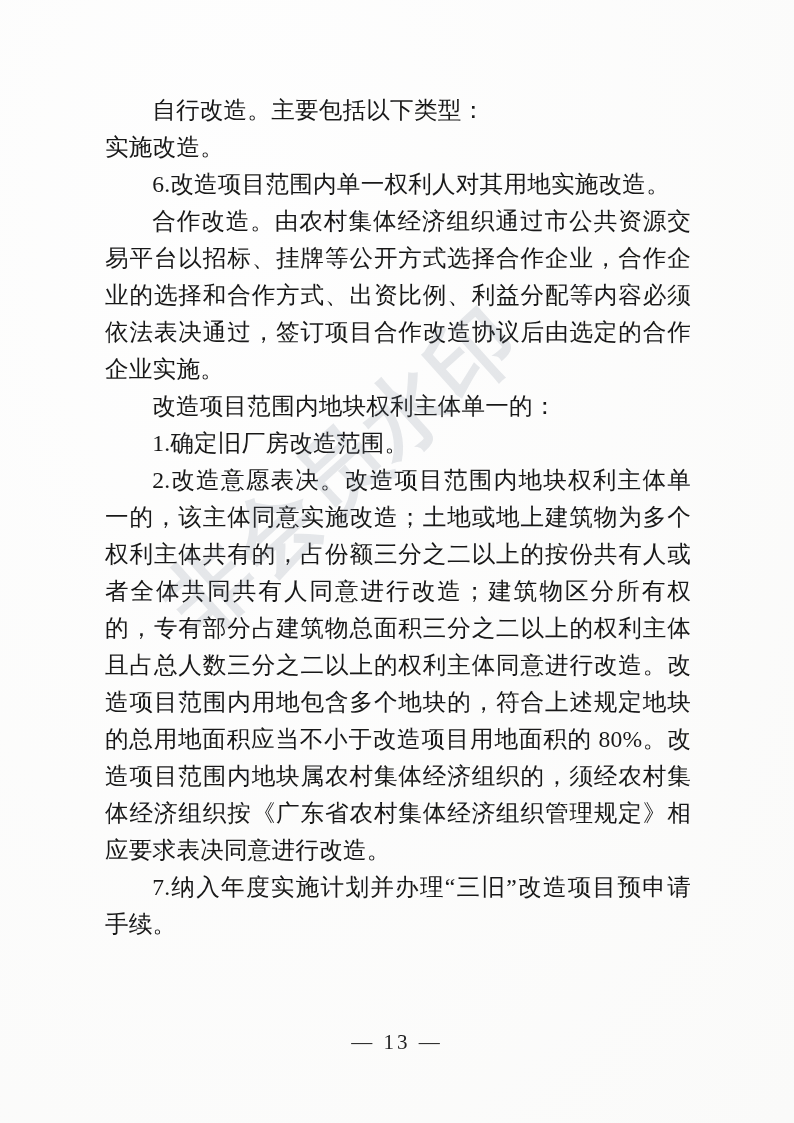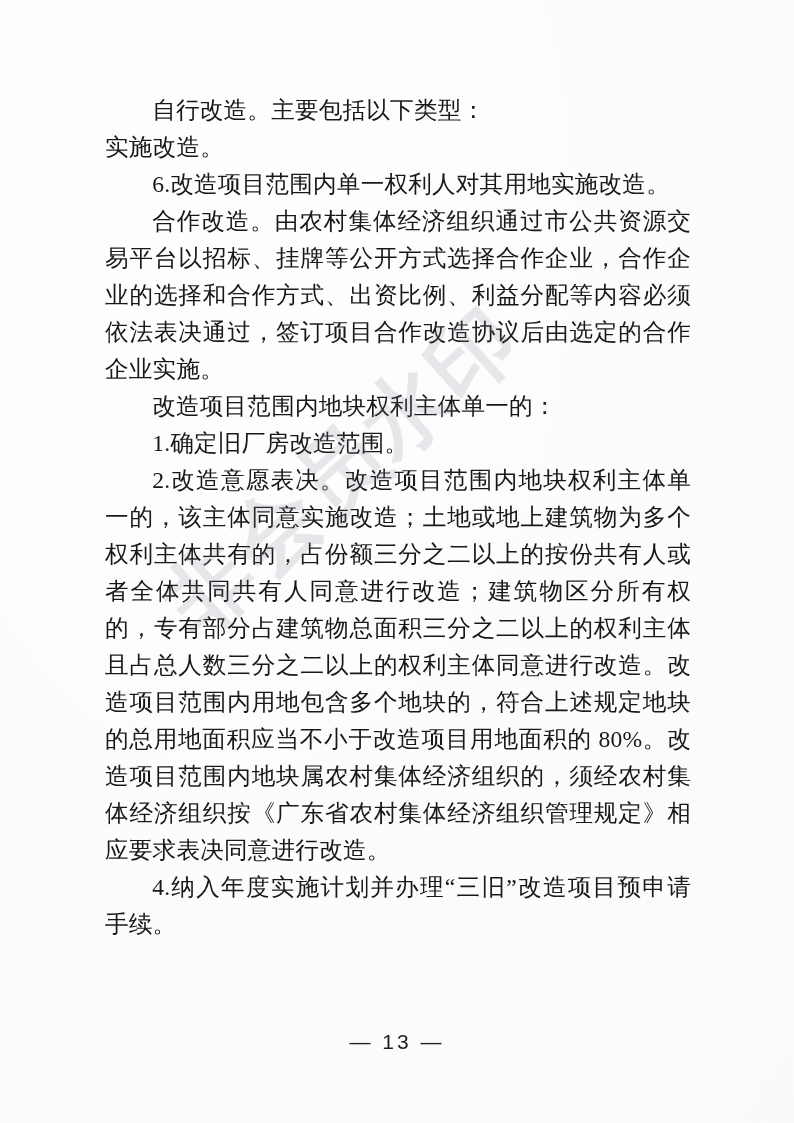--- a/index.html
+++ b/index.html
@@ -89,21 +89,21 @@
     top: 1030px;
     width: 794px;
     text-align: center;
     z-index: 2;
   }
   #page-footer .folio {
     display: inline-block;
     font-size: 21px;
     color: #1f1f1f;
     letter-spacing: 3px;
-    font-family: Liberation Sans, sans-serif;
+    font-family: Liberation Serif, serif;
   }
 
   
   #paper-tint {
     position: absolute;
     inset: 0;
     z-index: 1;
     background:
       radial-gradient(ellipse at 30% 20%, rgba(250,250,250,0) 0%, rgba(246,246,244,0.5) 100%);
     pointer-events: none;
@@ -121,20 +121,20 @@
   </div>
 
   <div id="doc-body">
     <p class="para indent-2">自行改造。主要包括以下类型：</p>
     <p class="para indent-0">实施改造。</p>
     <p class="para indent-2">6.改造项目范围内单一权利人对其用地实施改造。</p>
     <p class="para indent-2">合作改造。由农村集体经济组织通过市公共资源交易平台以招标、挂牌等公开方式选择合作企业，合作企业的选择和合作方式、出资比例、利益分配等内容必须依法表决通过，签订项目合作改造协议后由选定的合作企业实施。</p>
     <p class="para indent-2">改造项目范围内地块权利主体单一的：</p>
     <p class="para indent-2">1.确定旧厂房改造范围。</p>
     <p class="para indent-2">2.改造意愿表决。改造项目范围内地块权利主体单一的，该主体同意实施改造；土地或地上建筑物为多个权利主体共有的，占份额三分之二以上的按份共有人或者全体共同共有人同意进行改造；建筑物区分所有权的，专有部分占建筑物总面积三分之二以上的权利主体且占总人数三分之二以上的权利主体同意进行改造。改造项目范围内用地包含多个地块的，符合上述规定地块的总用地面积应当不小于改造项目用地面积的 80%。改造项目范围内地块属农村集体经济组织的，须经农村集体经济组织按《广东省农村集体经济组织管理规定》相应要求表决同意进行改造。</p>
-    <p class="para indent-2">4.纳入年度实施计划并办理“三旧”改造项目预申请手续。</p>
+    <p class="para indent-2">7.纳入年度实施计划并办理“三旧”改造项目预申请手续。</p>
   </div>
 
   <div id="page-footer">
     <span class="folio">— 13 —</span>
   </div>
 
 </div>
 
 </body></html>

